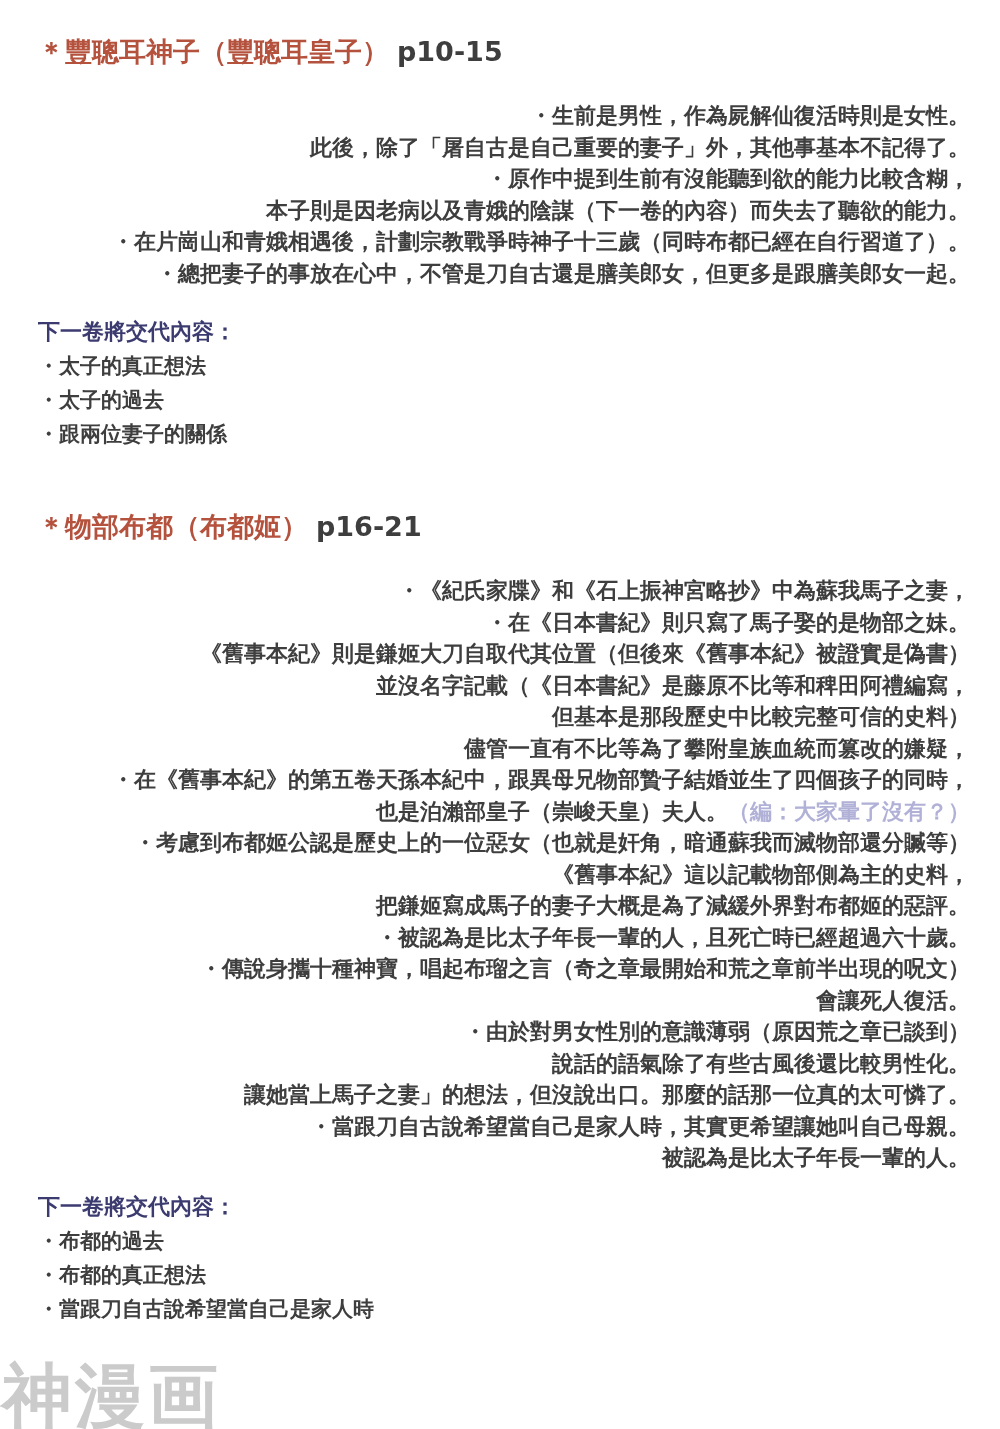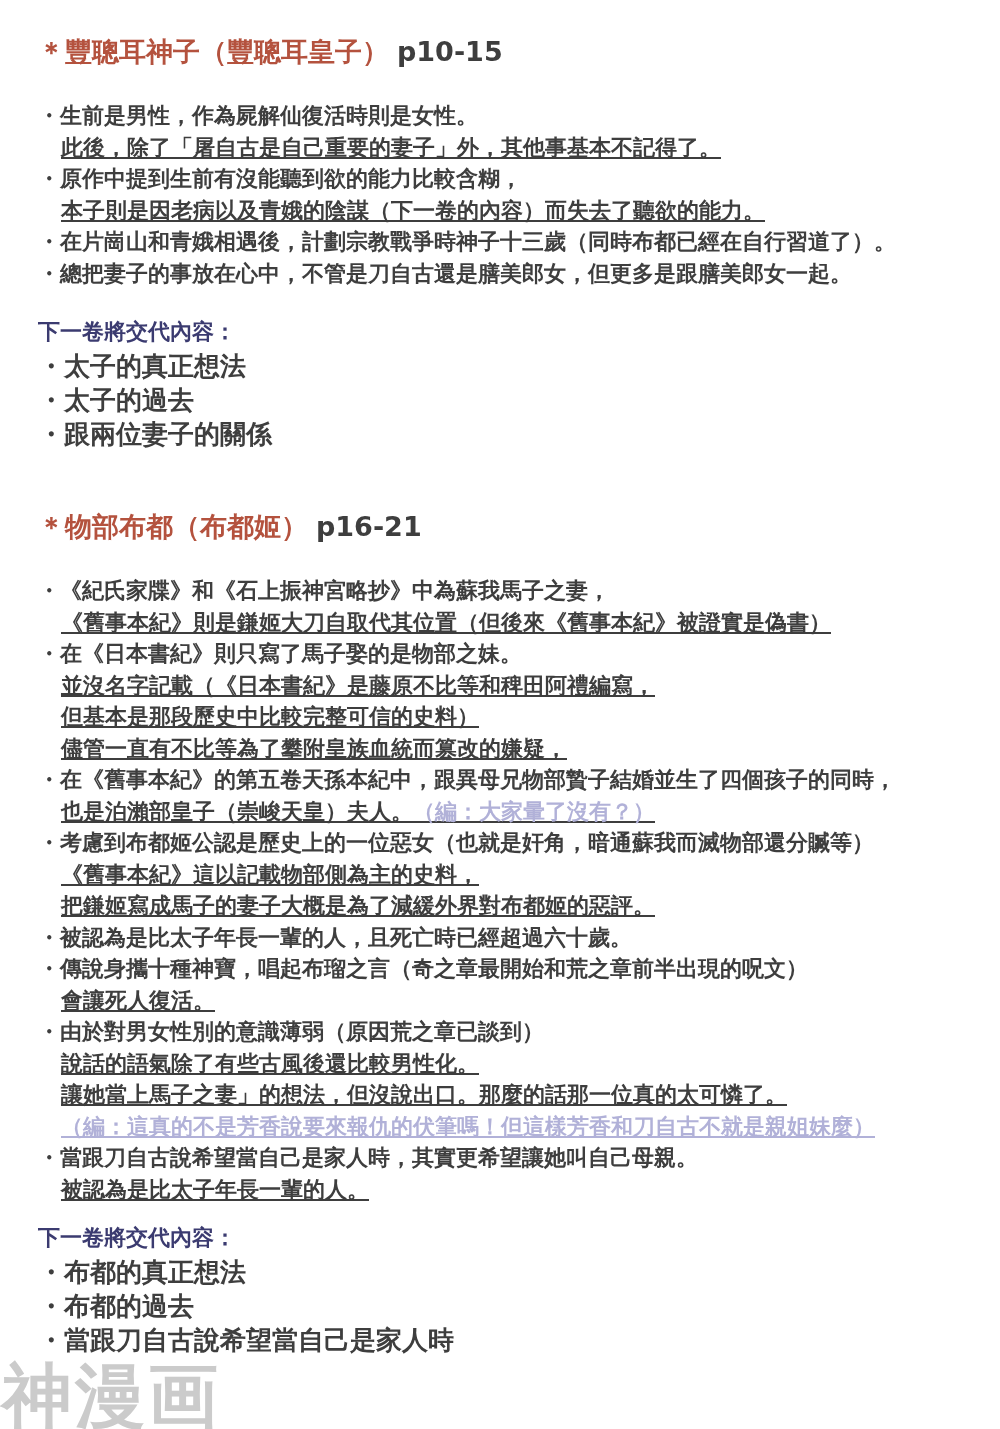--- a/index.html
+++ b/index.html
@@ -35,32 +35,33 @@
     font-weight: bold;
   }
   .sec-title .t { color: var(--section_heading, #b4523e); }
   .sec-title .p { color: var(--body_text, #3e3e3e); margin-left: 8px; }
   .sec2-title { margin-top: 58px; }
   .line {
     font-size: 22px;
     line-height: 31.5px;
     color: var(--body_text, #3e3e3e);
     white-space: nowrap;
+    text-align: right;
   }
-  .cont { padding-left: 23px; text-decoration: underline; }
+  .cont { padding-left: 23px; }
   .note { color: var(--editor_note, #b1b1d8); }
   .next-h {
     font-size: 22px;
     line-height: 34px;
     color: var(--next_heading, #3b3b70);
     margin: 26px 0 0 0;
   }
   .next-h2 { margin-top: 16px; }
   .next-item {
-    font-size: 26px;
+    font-size: 21px;
     line-height: 34px;
     color: var(--body_text, #3e3e3e);
     white-space: nowrap;
   }
 </style>
 </head>
 <body style="background: rgb(255, 255, 255);">
 
 <div class="watermark">神漫画</div>
 
@@ -79,39 +80,38 @@
     <h2 class="next-h">下一卷將交代內容：</h2>
     <div class="next-item">・太子的真正想法</div>
     <div class="next-item">・太子的過去</div>
     <div class="next-item">・跟兩位妻子的關係</div>
   </section>
 
   <section>
     <h1 class="sec-title sec2-title"><span class="t">＊物部布都（布都姬）</span><span class="p">p16-21</span></h1>
 
     <div class="line">・《紀氏家牒》和《石上振神宮略抄》中為蘇我馬子之妻，</div>
+    <div class="line">・在《日本書紀》則只寫了馬子娶的是物部之妹。</div>
     <div class="line cont">《舊事本紀》則是鎌姬大刀自取代其位置（但後來《舊事本紀》被證實是偽書）</div>
-    <div class="line">・在《日本書紀》則只寫了馬子娶的是物部之妹。</div>
     <div class="line cont">並沒名字記載（《日本書紀》是藤原不比等和稗田阿禮編寫，</div>
     <div class="line cont">但基本是那段歷史中比較完整可信的史料）</div>
     <div class="line cont">儘管一直有不比等為了攀附皇族血統而篡改的嫌疑，</div>
     <div class="line">・在《舊事本紀》的第五卷天孫本紀中，跟異母兄物部贄子結婚並生了四個孩子的同時，</div>
     <div class="line cont"><span>也是泊瀨部皇子（崇峻天皇）夫人。</span><span class="note">（編：大家暈了沒有？）</span></div>
     <div class="line">・考慮到布都姬公認是歷史上的一位惡女（也就是奸角，暗通蘇我而滅物部還分贓等）</div>
     <div class="line cont">《舊事本紀》這以記載物部側為主的史料，</div>
     <div class="line cont">把鎌姬寫成馬子的妻子大概是為了減緩外界對布都姬的惡評。</div>
     <div class="line">・被認為是比太子年長一輩的人，且死亡時已經超過六十歲。</div>
     <div class="line">・傳說身攜十種神寶，唱起布瑠之言（奇之章最開始和荒之章前半出現的呪文）</div>
     <div class="line cont">會讓死人復活。</div>
     <div class="line">・由於對男女性別的意識薄弱（原因荒之章已談到）</div>
     <div class="line cont">說話的語氣除了有些古風後還比較男性化。</div>
     <div class="line cont">讓她當上馬子之妻」的想法，但沒說出口。那麼的話那一位真的太可憐了。</div>
-    <div class="line cont note">（編：這真的不是芳香說要來報仇的伏筆嗎！但這樣芳香和刀自古不就是親姐妹麼）</div>
     <div class="line">・當跟刀自古說希望當自己是家人時，其實更希望讓她叫自己母親。</div>
     <div class="line cont">被認為是比太子年長一輩的人。</div>
 
     <h2 class="next-h next-h2">下一卷將交代內容：</h2>
+    <div class="next-item">・布都的過去</div>
     <div class="next-item">・布都的真正想法</div>
-    <div class="next-item">・布都的過去</div>
     <div class="next-item">・當跟刀自古說希望當自己是家人時</div>
   </section>
 
 </div>
 
 </body></html>

